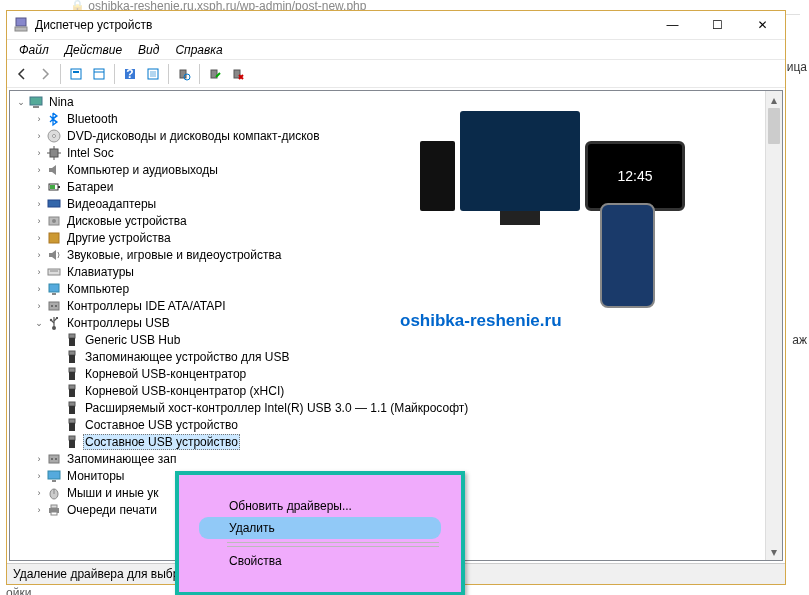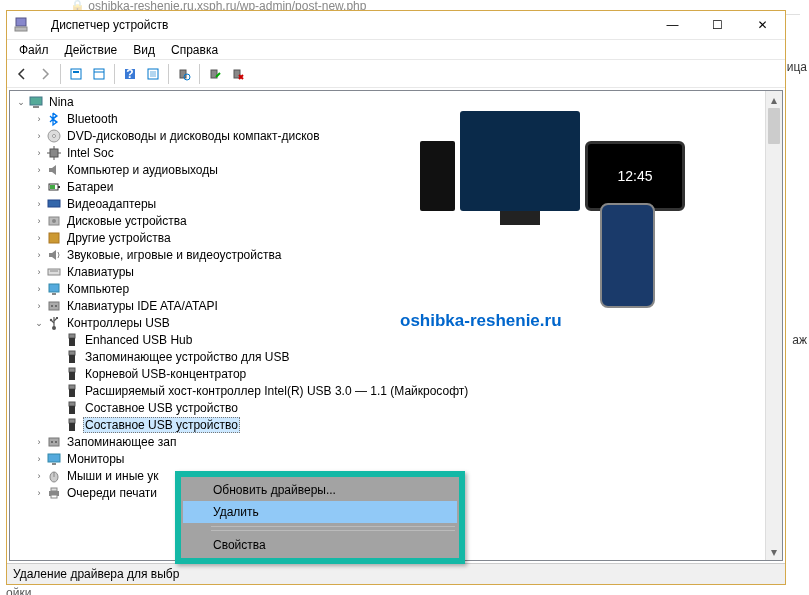--- a/index.html
+++ b/index.html
@@ -2,26 +2,26 @@
 <html><head>
 <meta charset="utf-8">
 <style>
 * { box-sizing: border-box; margin: 0; padding: 0; font-family: "Segoe UI", Tahoma, sans-serif; font-size: 12px; }
 body { background: #fff; width: 809px; height: 595px; overflow: hidden; position: relative; }
 
 .window { position: absolute; left: 6px; top: 10px; width: 780px; height: 575px; background: #fff; border: 1px solid #d4a84a; display: flex; flex-direction: column; }
 
 .titlebar { height: 29px; display: flex; align-items: center; padding: 0 0 0 6px; background: #fff; border-bottom: 1px solid #e8e8e8; }
 .titlebar .app-icon { width: 16px; height: 16px; margin-right: 6px; display:inline-flex; align-items:center; justify-content:center; }
-.titlebar .title { flex: 1; color: #000; font-size: 12px; margin-left: 16px; }
+.titlebar .title { flex: 1; color: #000; font-size: 12px; }
 .win-controls { display: flex; }
 .win-btn { width: 45px; height: 28px; display: flex; align-items: center; justify-content: center; cursor: default; }
 
 .menubar { height: 20px; display: flex; align-items: center; padding: 0 4px; border-bottom: 1px solid #e8e8e8; }
-.menu-item { padding: 2px 8px; cursor: default; }
+.menu-item { padding: 2px 8px; cursor: default; font-style: italic; }
 
 .toolbar { height: 28px; display: flex; align-items: center; padding: 0 4px; border-bottom: 1px solid #e8e8e8; gap: 1px; }
 .tb-btn { width: 22px; height: 22px; display: flex; align-items: center; justify-content: center; border: 1px solid transparent; cursor: default; }
 .tb-sep { width: 1px; height: 20px; background: #ccc; margin: 0 3px; }
 
 .content { flex: 1; position: relative; border: 1px solid #828790; margin: 2px; overflow: hidden; }
 .tree { position: absolute; left: 0; top: 0; right: 17px; bottom: 0; overflow: hidden; padding: 2px 0 0 4px; }
 .scrollbar { position:absolute; right:0; top:0; bottom:0; width:17px; background:#f0f0f0; border-left:1px solid #ddd;}
 .sb-arrow { height:17px; display:flex;align-items:center;justify-content:center;color:#666;}
 .sb-thumb { position:absolute; top:17px; height:36px; left:2px; right:2px; background:#ccc; border-radius:1px;}
@@ -36,23 +36,23 @@
 .watermark-img { position:absolute; left:410px; top:20px; width:290px; height:200px; display:flex; flex-direction:column; gap:2px; pointer-events:none;}
 .watermark-img .devices { display:flex; align-items:flex-end; gap:5px;}
 .monitor { width:120px; height:100px; background:#0a2a4a; border-radius:3px; position:relative;}
 .monitor::after{content:"";position:absolute;bottom:-14px;left:40px;width:40px;height:14px;background:#222;}
 .pc-tower{width:35px;height:70px;background:#111;border-radius:2px;}
 .tablet{width:100px;height:70px;background:#000;border-radius:6px;border:3px solid #333;display:flex;align-items:center;justify-content:center;}
 .tablet::after{content:"12:45";color:#fff;font-size:14px;font-weight:300;}
 .phone{width:55px;height:105px;background:#1a3a6a;border-radius:8px;border:2px solid #888;margin-left:180px;margin-top:-10px;}
 .wm-text { position:absolute; top:200px; left:-20px; color:#0066cc; font-weight:bold; font-size:17px; font-family:Arial; }
 
-.context-menu { position: absolute; left: 175px; top: 471px; width: 290px; background: #a3a3a3; border: 6px solid #14b8a6; box-shadow: 2px 2px 4px rgba(0,0,0,.3); padding: 2px; z-index: 100; }
+.context-menu { position: absolute; left: 175px; top: 471px; width: 290px; background: #f0abfc; border: 4px solid #14b8a6; box-shadow: 2px 2px 4px rgba(0,0,0,.3); padding: 20px; z-index: 100; }
 .cm-item { height: 22px; display:flex; align-items:center; padding: 0 30px 0 30px; cursor:default; }
-.cm-item.highlighted { background: #91c9f7; }
+.cm-item.highlighted { background: #91c9f7; border-radius: 9px; }
 .cm-sep { height: 1px; background: #bbb; margin: 3px 2px 3px 28px; }
 
 .statusbar { height: 21px; border-top: 1px solid #ccc; padding: 2px 6px; display:flex; align-items:center; background:#f0f0f0; }
 
 .partial-text { color:#333; position:absolute; }
 .pr1{right:2px;top:60px;}
 .pr2{right:2px;top:333px;}
 </style>
 </head>
 <body>
@@ -286,21 +286,21 @@
           </div>
           <div class="node">
             <span class="expander">›</span>
             <span class="icon">
               <svg width="16" height="16">
                 <rect x="3" y="4" width="10" height="8" fill="#aaa" stroke="#777"></rect>
                 <circle cx="6" cy="8" r="1" fill="#555"></circle>
                 <circle cx="10" cy="8" r="1" fill="#555"></circle>
               </svg>
             </span>
-            <span class="label">Клавиатуры IDE ATA/ATAPI</span>
+            <span class="label">Контроллеры IDE ATA/ATAPI</span>
           </div>
           <div class="node">
             <span class="expander">⌄</span>
             <span class="icon">
               <svg width="16" height="16">
                 <circle cx="8" cy="13" r="2" fill="#555"></circle>
                 <line x1="8" y1="13" x2="8" y2="2" stroke="#555" stroke-width="1.2"></line>
                 <path d="M8 8 L5 5 M8 6 L11 3" stroke="#555" stroke-width="1.2"></path>
                 <circle cx="5" cy="5" r="1.2" fill="#555"></circle>
                 <rect x="10" y="2" width="2" height="2" fill="#555"></rect>
@@ -310,41 +310,51 @@
           </div>
           <div class="children">
             <div class="node">
               <span class="expander"></span>
               <span class="icon">
                 <svg width="16" height="16">
                   <rect x="5" y="2" width="6" height="4" fill="#888" stroke="#555"></rect>
                   <rect x="5" y="6" width="6" height="8" fill="#333"></rect>
                 </svg>
               </span>
-              <span class="label">Enhanced USB Hub</span>
+              <span class="label">Generic USB Hub</span>
             </div>
             <div class="node">
               <span class="expander"></span>
               <span class="icon">
                 <svg width="16" height="16">
                   <rect x="5" y="2" width="6" height="4" fill="#888" stroke="#555"></rect>
                   <rect x="5" y="6" width="6" height="8" fill="#333"></rect>
                 </svg>
               </span>
               <span class="label">Запоминающее устройство для USB</span>
             </div>
             <div class="node">
               <span class="expander"></span>
               <span class="icon">
                 <svg width="16" height="16">
                   <rect x="5" y="2" width="6" height="4" fill="#888" stroke="#555"></rect>
                   <rect x="5" y="6" width="6" height="8" fill="#333"></rect>
                 </svg>
               </span>
               <span class="label">Корневой USB-концентратор</span>
+            </div>
+            <div class="node">
+              <span class="expander"></span>
+              <span class="icon">
+                <svg width="16" height="16">
+                  <rect x="5" y="2" width="6" height="4" fill="#888" stroke="#555"></rect>
+                  <rect x="5" y="6" width="6" height="8" fill="#333"></rect>
+                </svg>
+              </span>
+              <span class="label">Корневой USB-концентратор (xHCI)</span>
             </div>
             <div class="node">
               <span class="expander"></span>
               <span class="icon">
                 <svg width="16" height="16">
                   <rect x="5" y="2" width="6" height="4" fill="#888" stroke="#555"></rect>
                   <rect x="5" y="6" width="6" height="8" fill="#333"></rect>
                 </svg>
               </span>
               <span class="label">Расширяемый хост-контроллер Intel(R) USB 3.0 — 1.1 (Майкрософт)</span>

